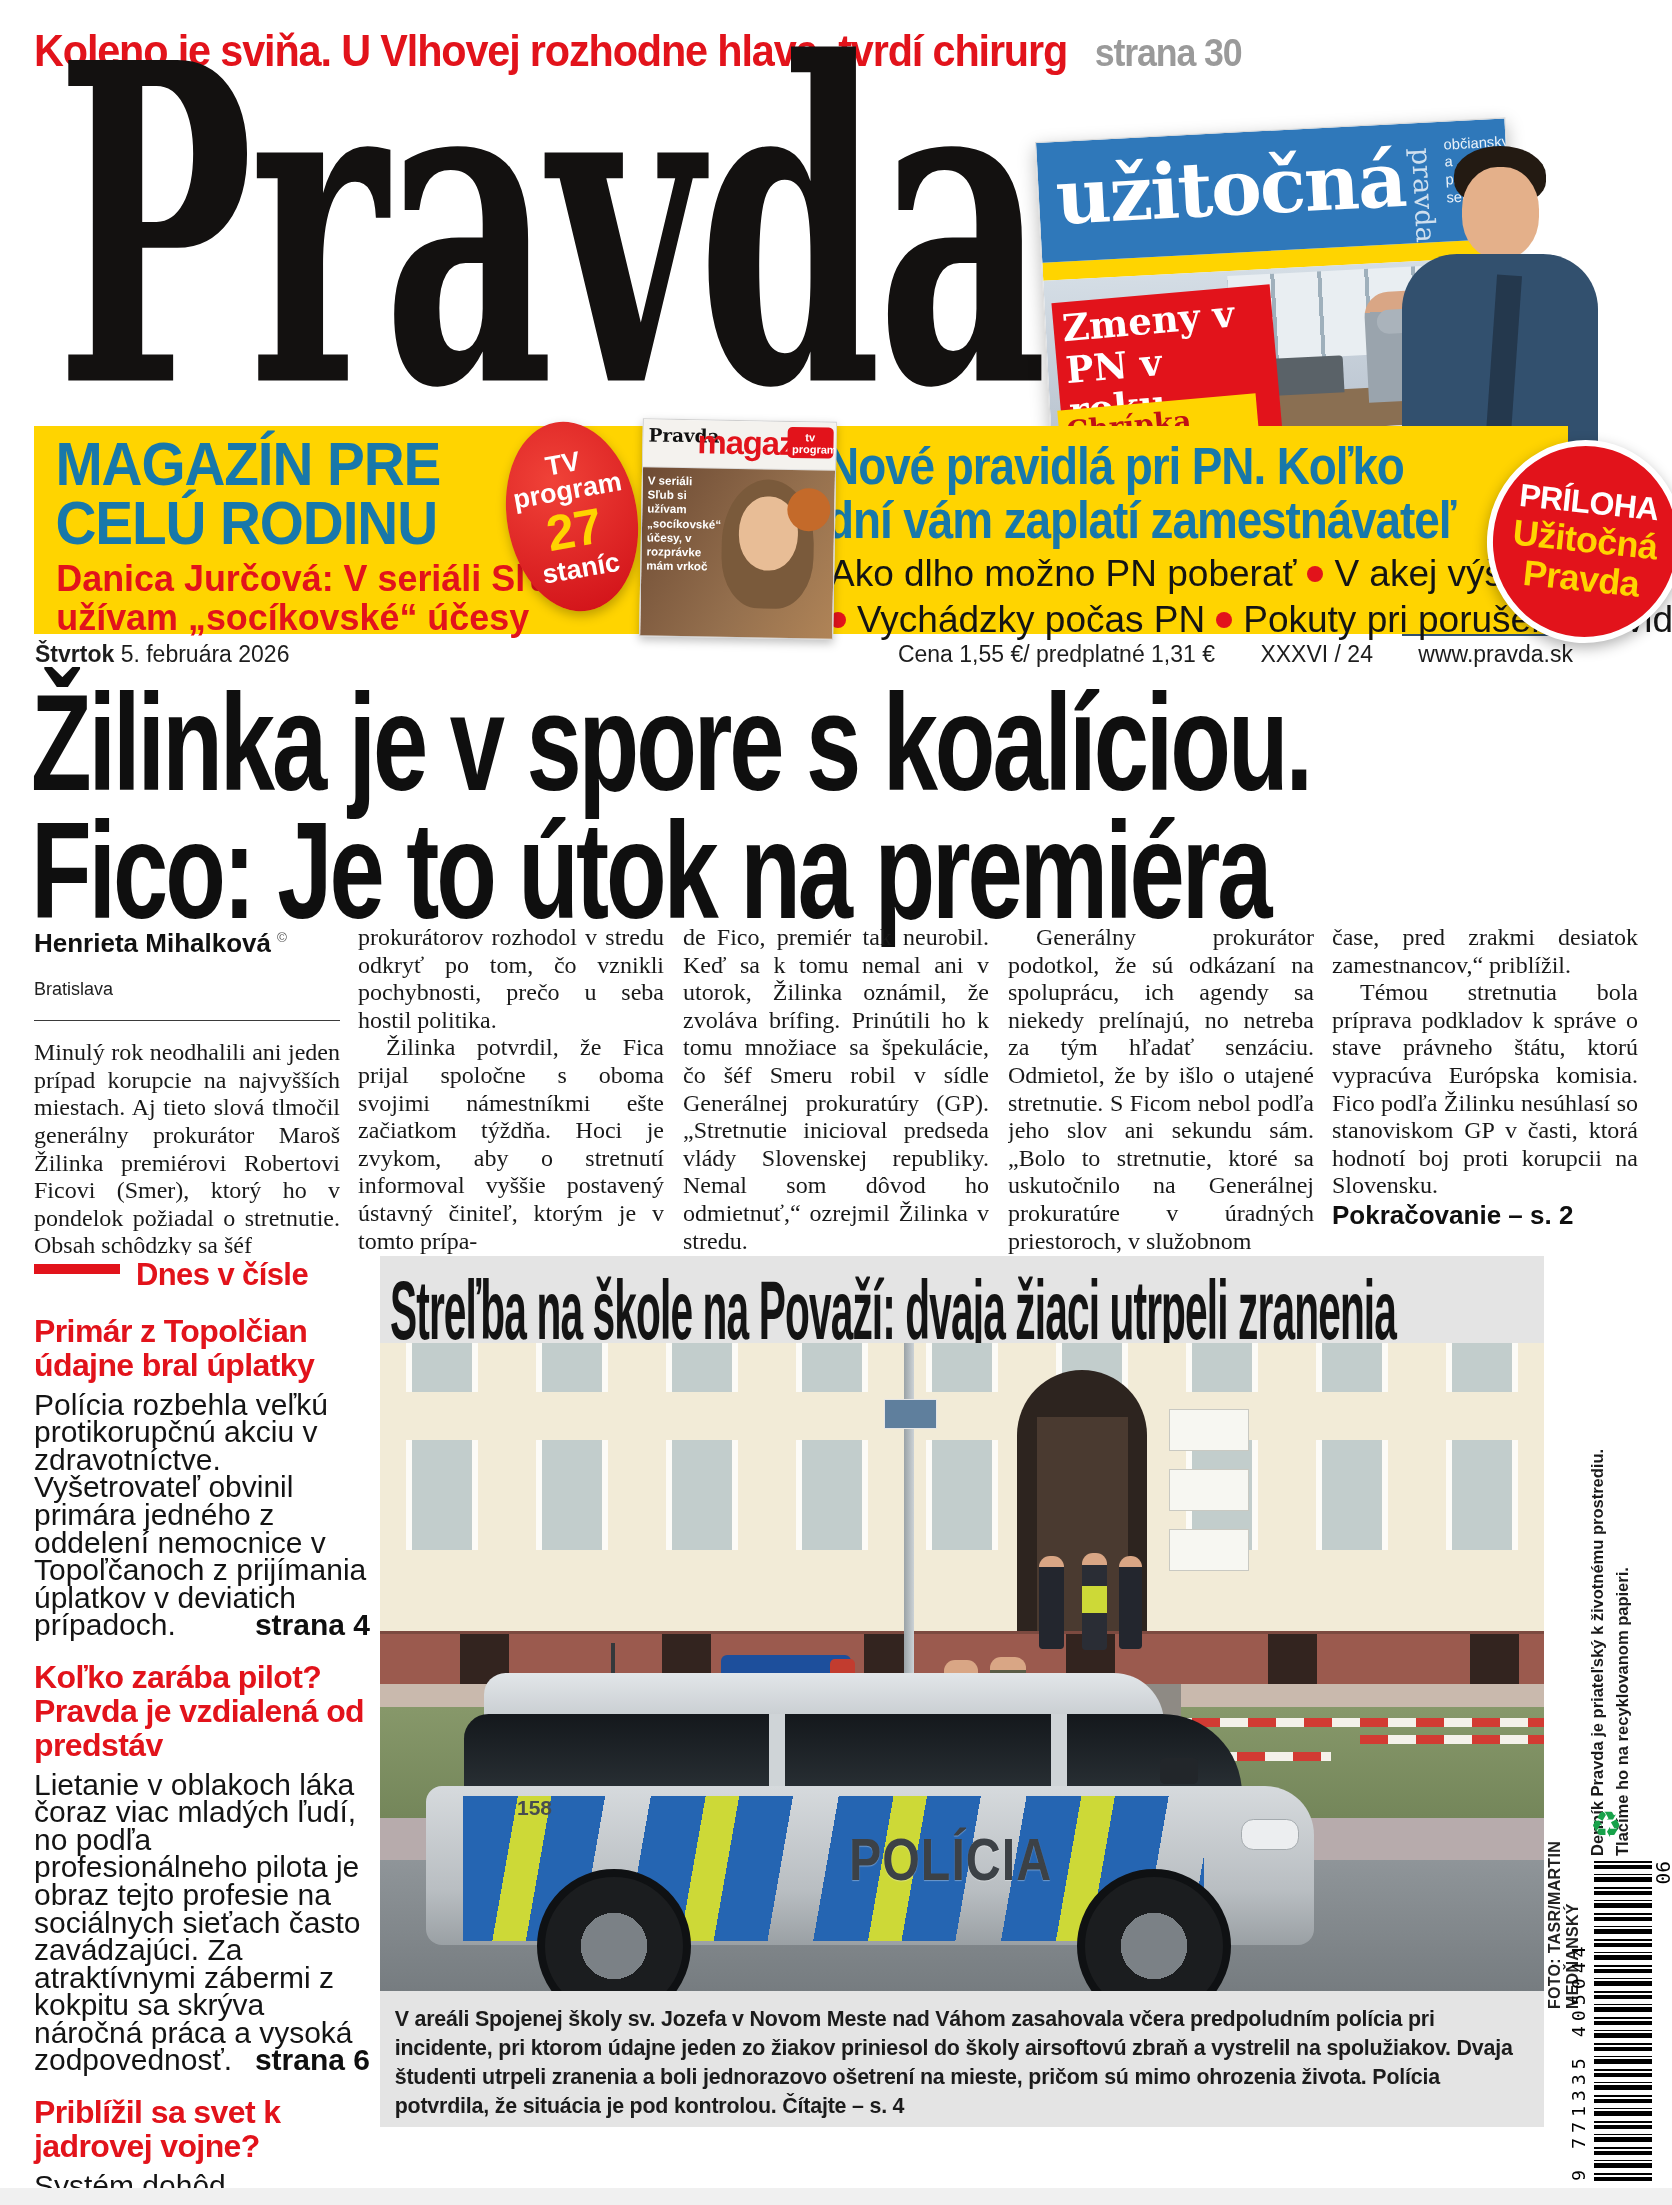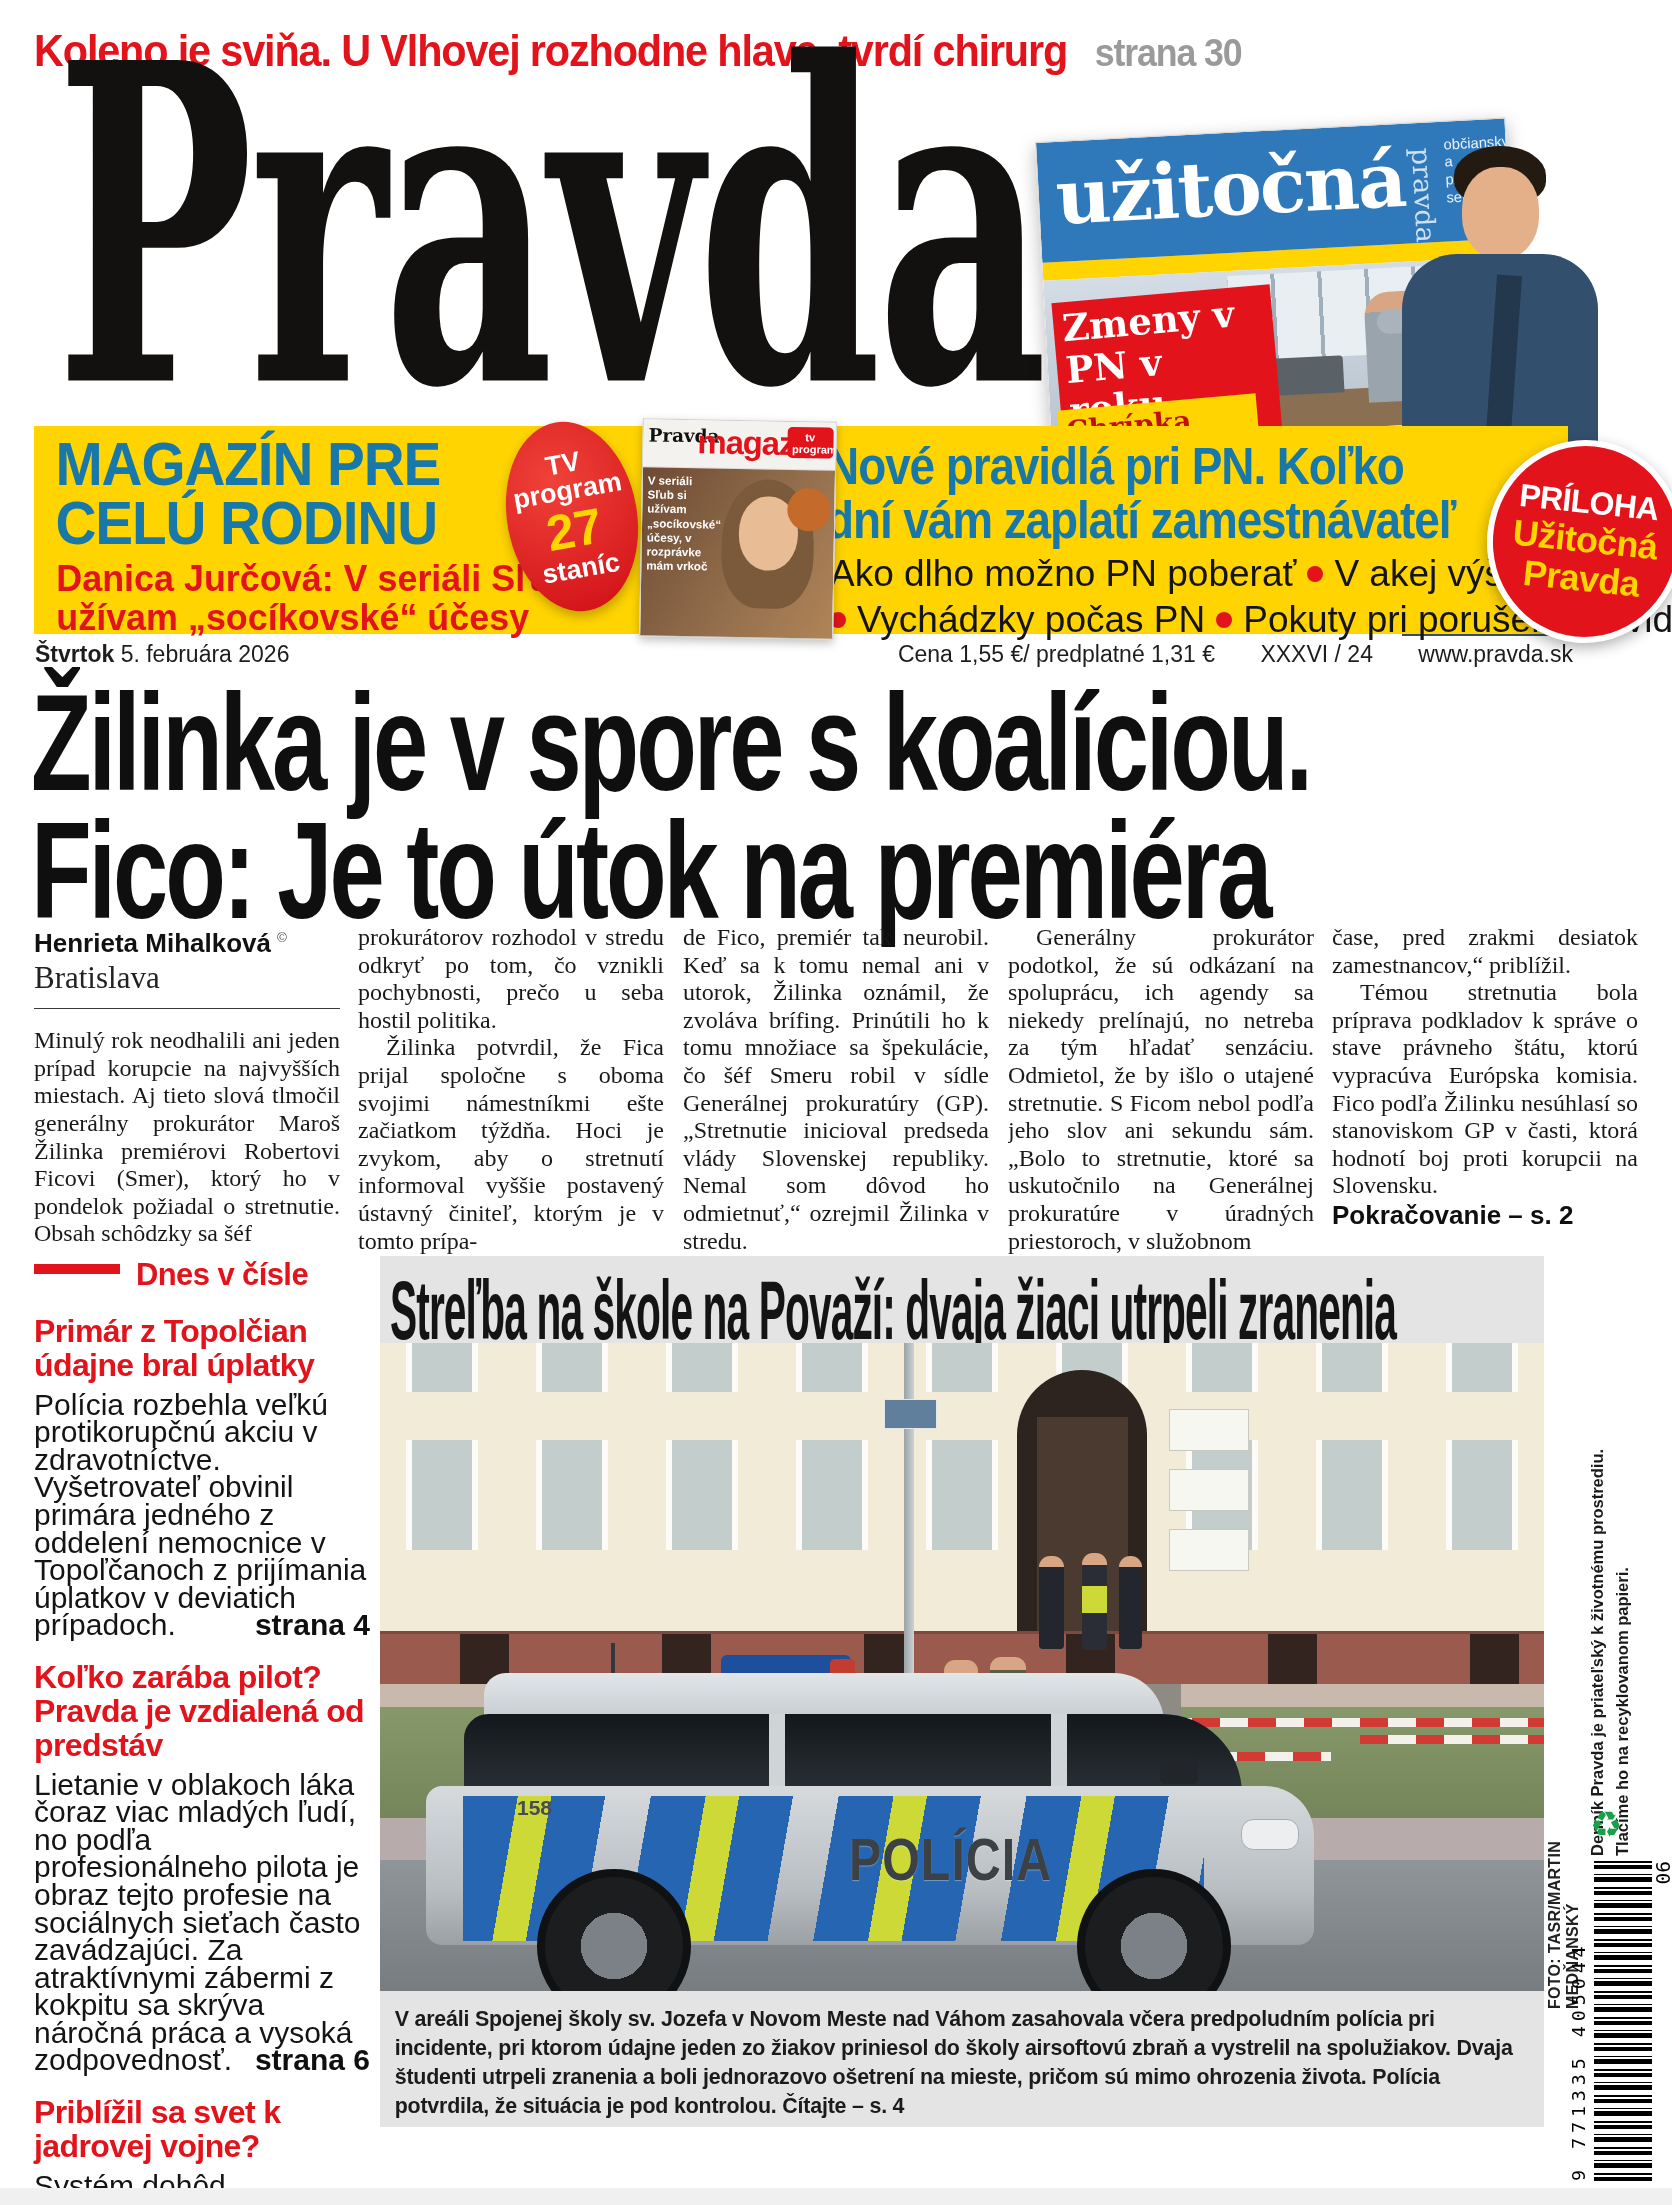--- a/index.html
+++ b/index.html
@@ -108,21 +108,21 @@
   .mh1{top:673px}.mh2{top:801px}
 
   
   .col{position:absolute;top:924px;width:306px;height:331px;overflow:hidden;
        font-family:"Liberation Serif",serif;font-size:24px;line-height:27.6px;text-align:justify;color:#191919}
   .c1{left:34px}.c2{left:358px}.c3{left:683px}.c4{left:1008px}.c5{left:1332px;overflow:visible}
   .col p{margin:0}
   .col p.ind{text-indent:28px}
   .byline{font-family:"Liberation Sans",sans-serif;font-weight:700;font-size:26px;color:#111}
   .by-mark{font-size:13.5px;vertical-align:super;color:#555;margin-left:6.1px;font-weight:400}
-  .by-city{font-family:Liberation Serif, serif;font-size:31px;margin-top:7px;color:#222}
+  .by-city{font-family:Liberation Sans, sans-serif;font-size:18px;margin-top:19px;color:#222}
   .by-rule{border-top:1.8px solid #3a3a3a;margin:16px 0 18.4px 0}
   .cont{font-family:"Liberation Sans",sans-serif;font-weight:800;font-size:26px;
         margin-top:2.5px;color:#0f0f0f}
 
   
   .sidebar{position:absolute;left:34px;top:1257px;width:336px}
   .sb-title{color:#e2131b;font-weight:800;font-size:31px;letter-spacing:-0.6px;white-space:nowrap}
   .sb-dash{display:inline-block;width:86px;height:9.8px;background:#e2131b;margin-right:16px;vertical-align:11px}
   .sb-item{margin-top:21px}
   .sb-item-title{color:#e2131b;font-weight:800;font-size:32px;line-height:34px;letter-spacing:-0.6px}

